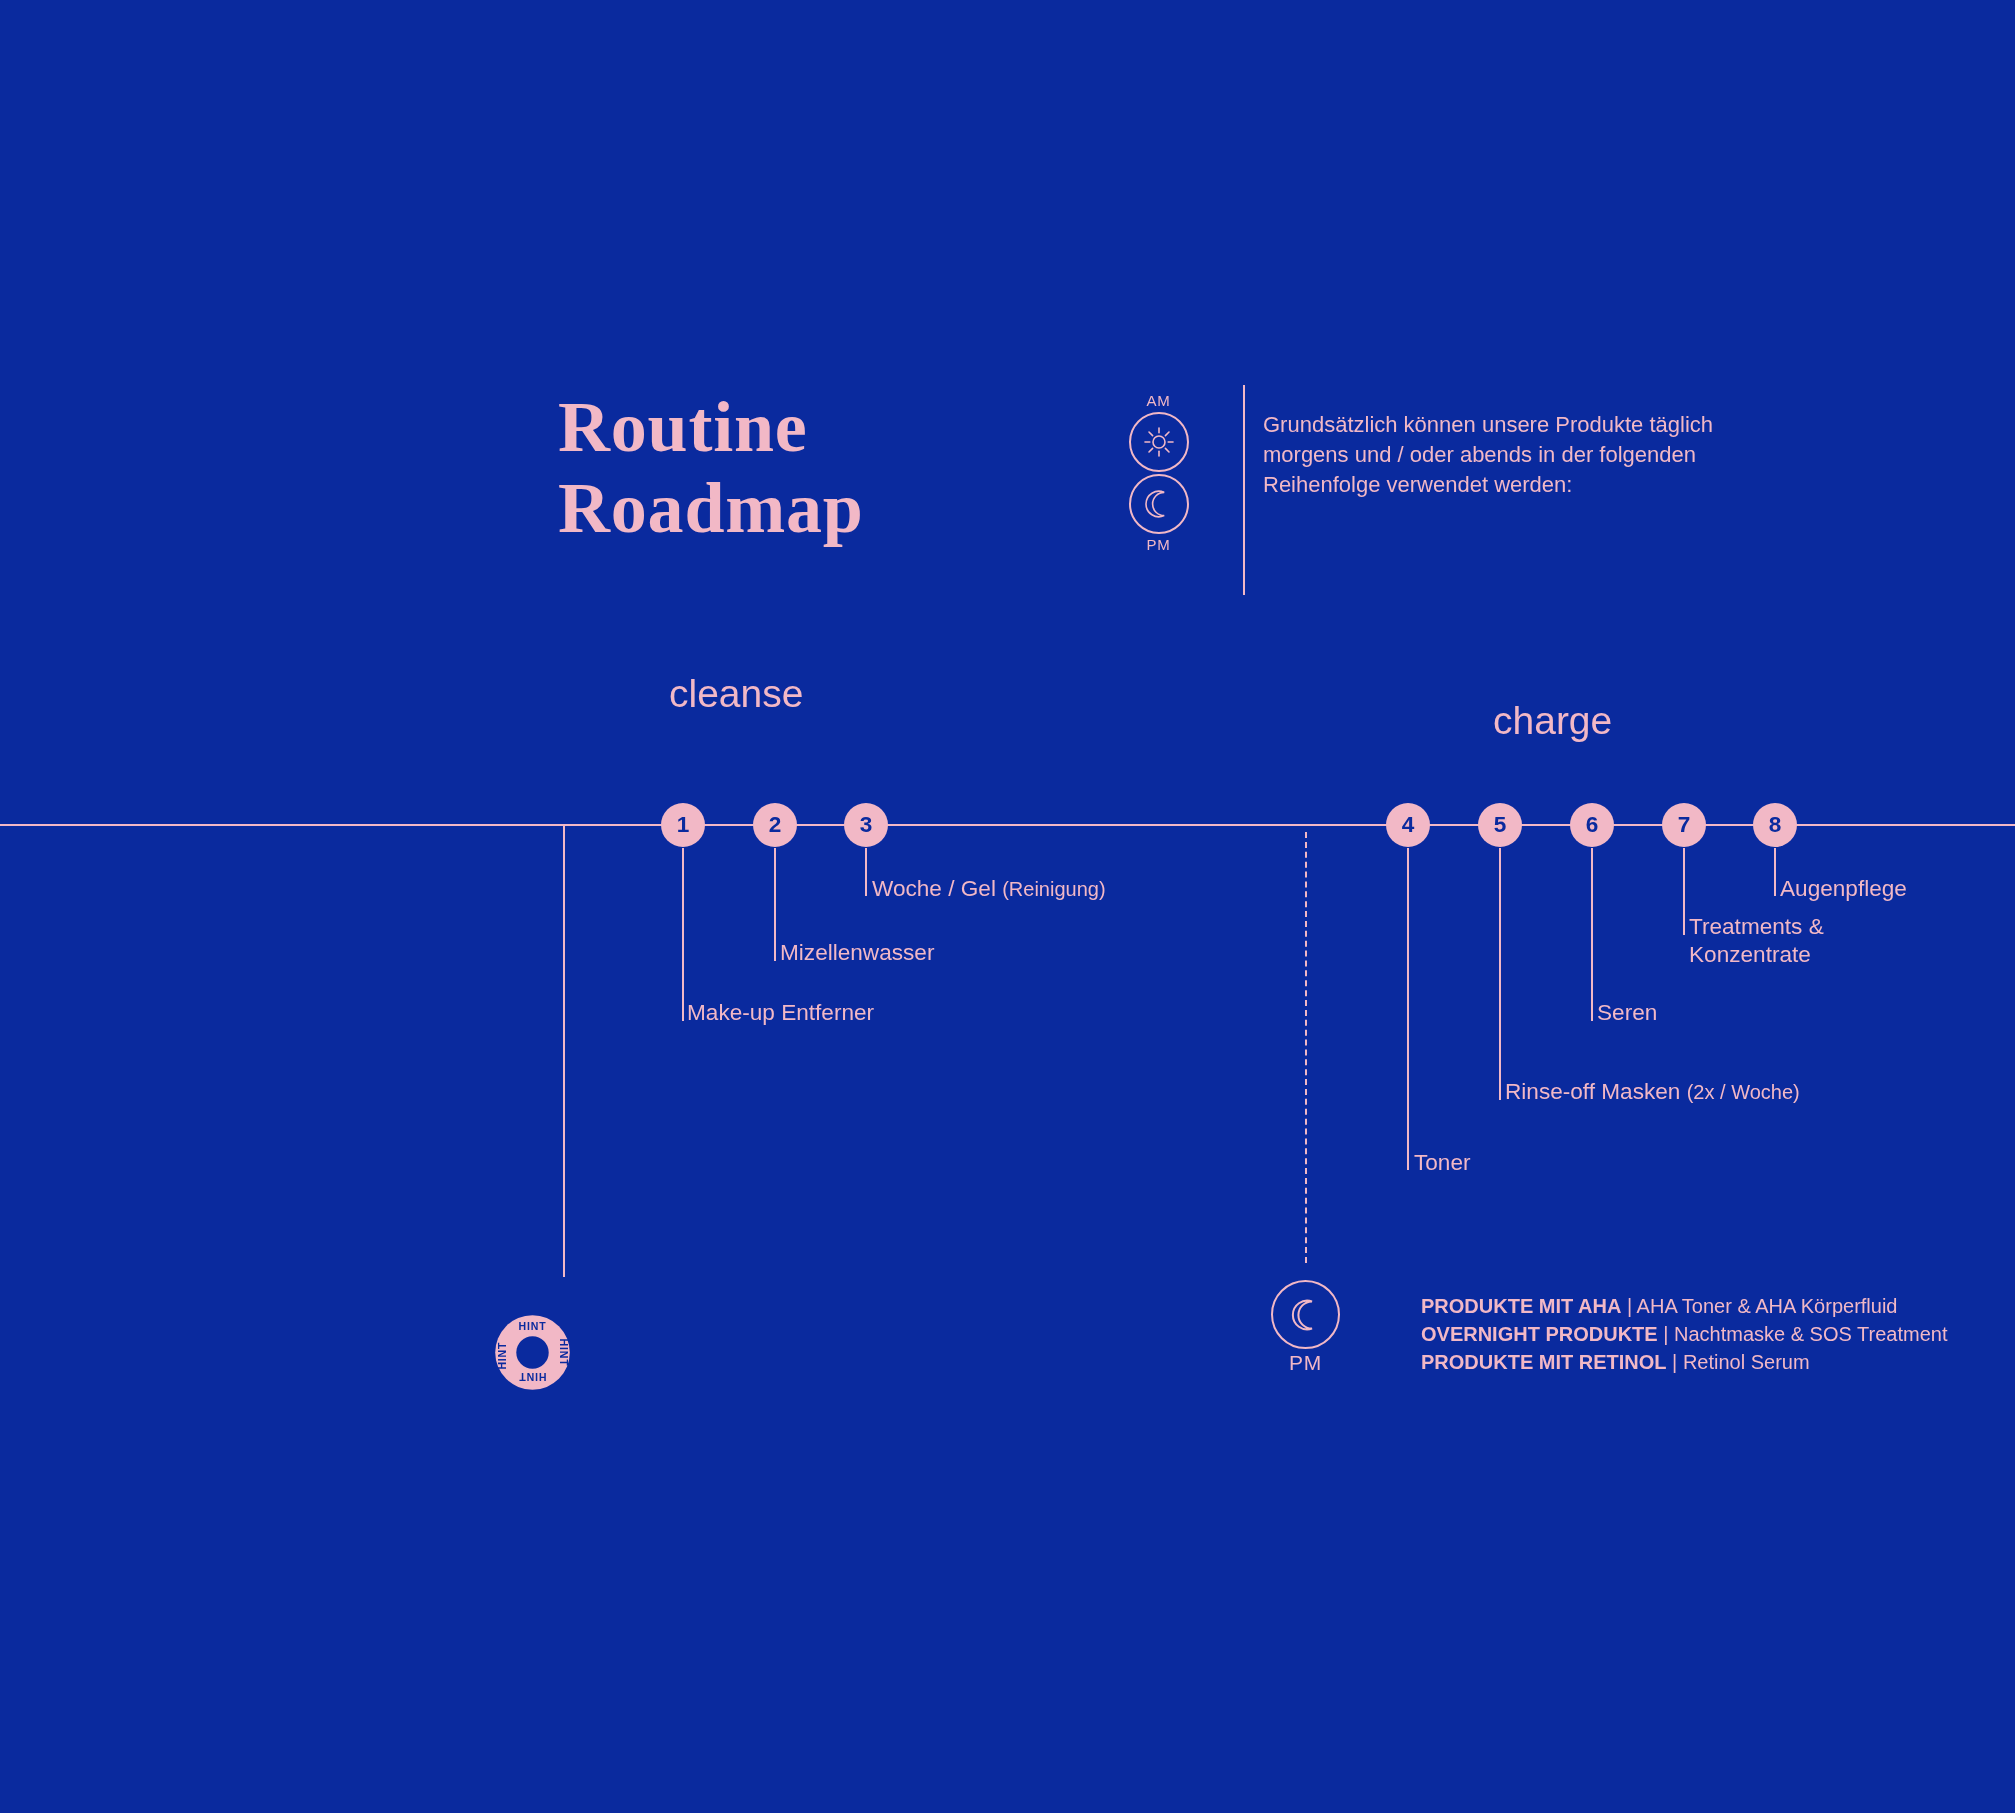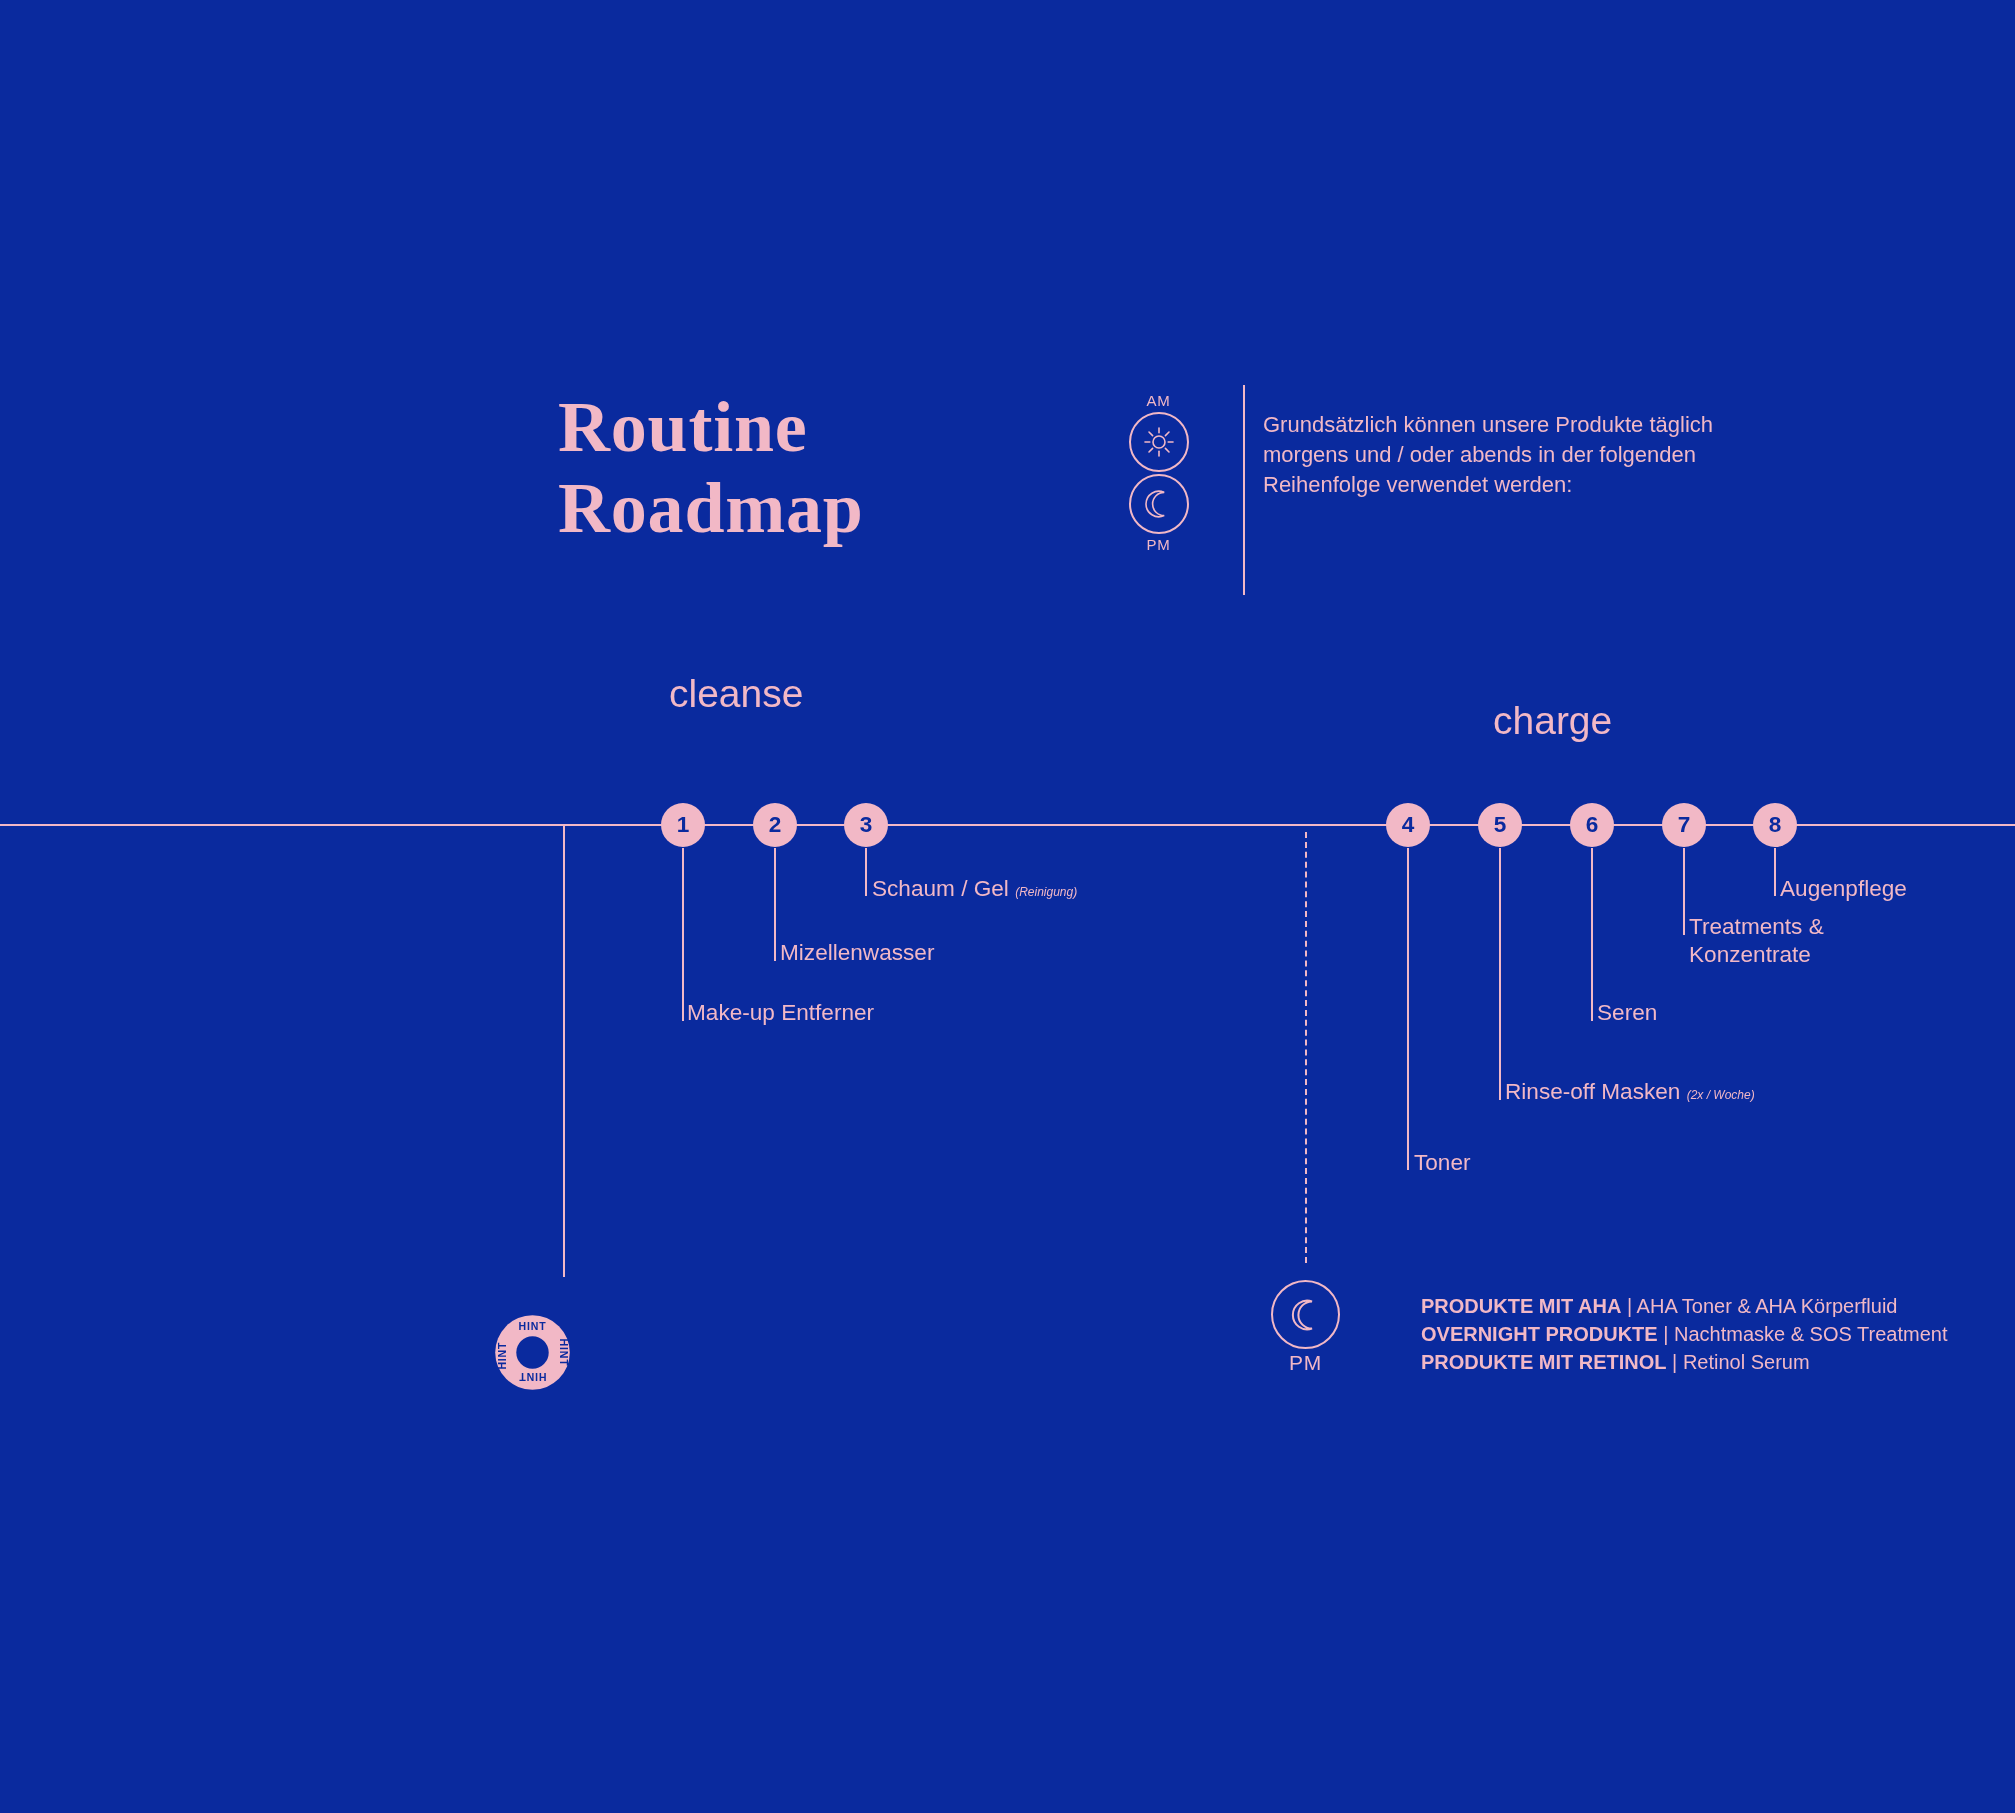--- a/index.html
+++ b/index.html
@@ -133,22 +133,21 @@
   }
 
   .item-label {
     position: absolute;
     font-size: 22.6px;
     line-height: 1.22;
     color: #f2b8c6;
     white-space: nowrap;
   }
   .item-label .sub {
-    font-size: 12px;
-    font-style: italic;
+    font-size: 20px;
   }
 
   
   #hint-badge {
     position: absolute;
     left: 494px;
     top: 1314px;
     width: 77px;
     height: 77px;
   }
@@ -260,21 +259,21 @@
   <div class="leader" style="left:1683px; top:848px; height:87px;"></div>
   <div class="leader" style="left:1774px; top:848px; height:48px;"></div>
 
   <div class="leader" style="left:563px; top:826px; height:451px;"></div>
 
   <div class="leader dashed" style="left:1305px; top:832px; height:431px;"></div>
 
   <div class="item-label" style="left:687px; top:999px;">Make-up Entferner</div>
   <div class="item-label" style="left:780px; top:939px;">Mizellenwasser</div>
   <div class="item-label" style="left:872px; top:875px;">
-    <span>Schaum / Gel</span>
+    <span>Woche / Gel</span>
     <span class="sub">(Reinigung)</span>
   </div>
 
   <div class="item-label" style="left:1414px; top:1149px;">Toner</div>
   <div class="item-label" style="left:1505px; top:1078px;">
     <span>Rinse-off Masken</span>
     <span class="sub">(2x / Woche)</span>
   </div>
   <div class="item-label" style="left:1597px; top:999px;">Seren</div>
   <div class="item-label" style="left:1689px; top:913px; white-space:normal; width:226px;">Treatments &amp; Konzentrate</div>

